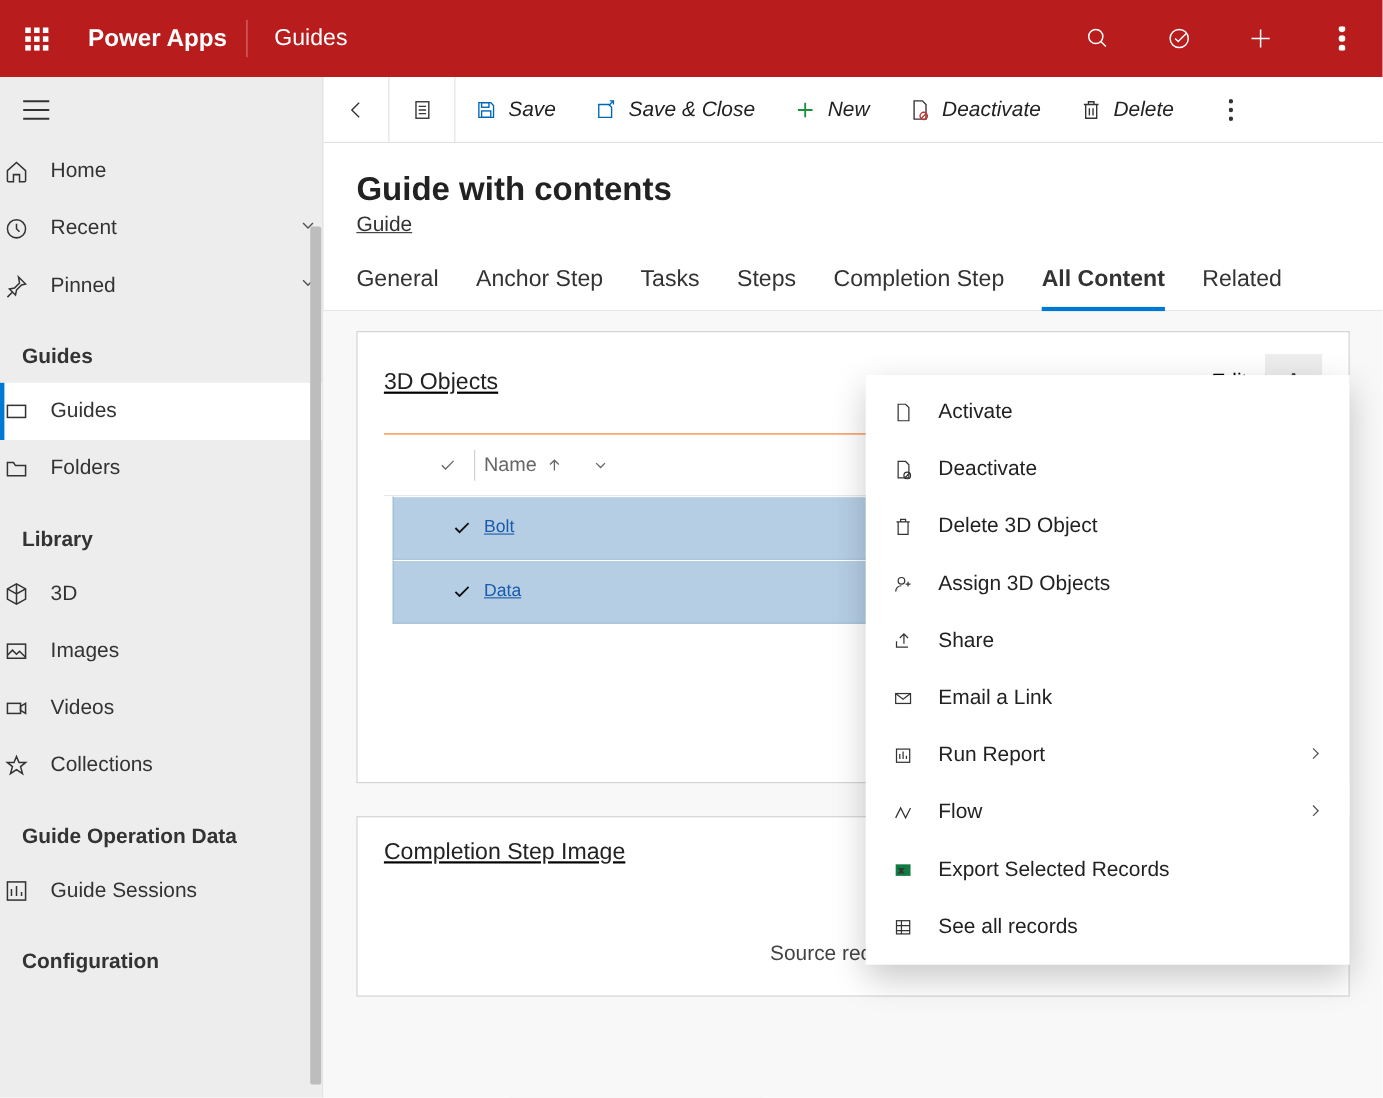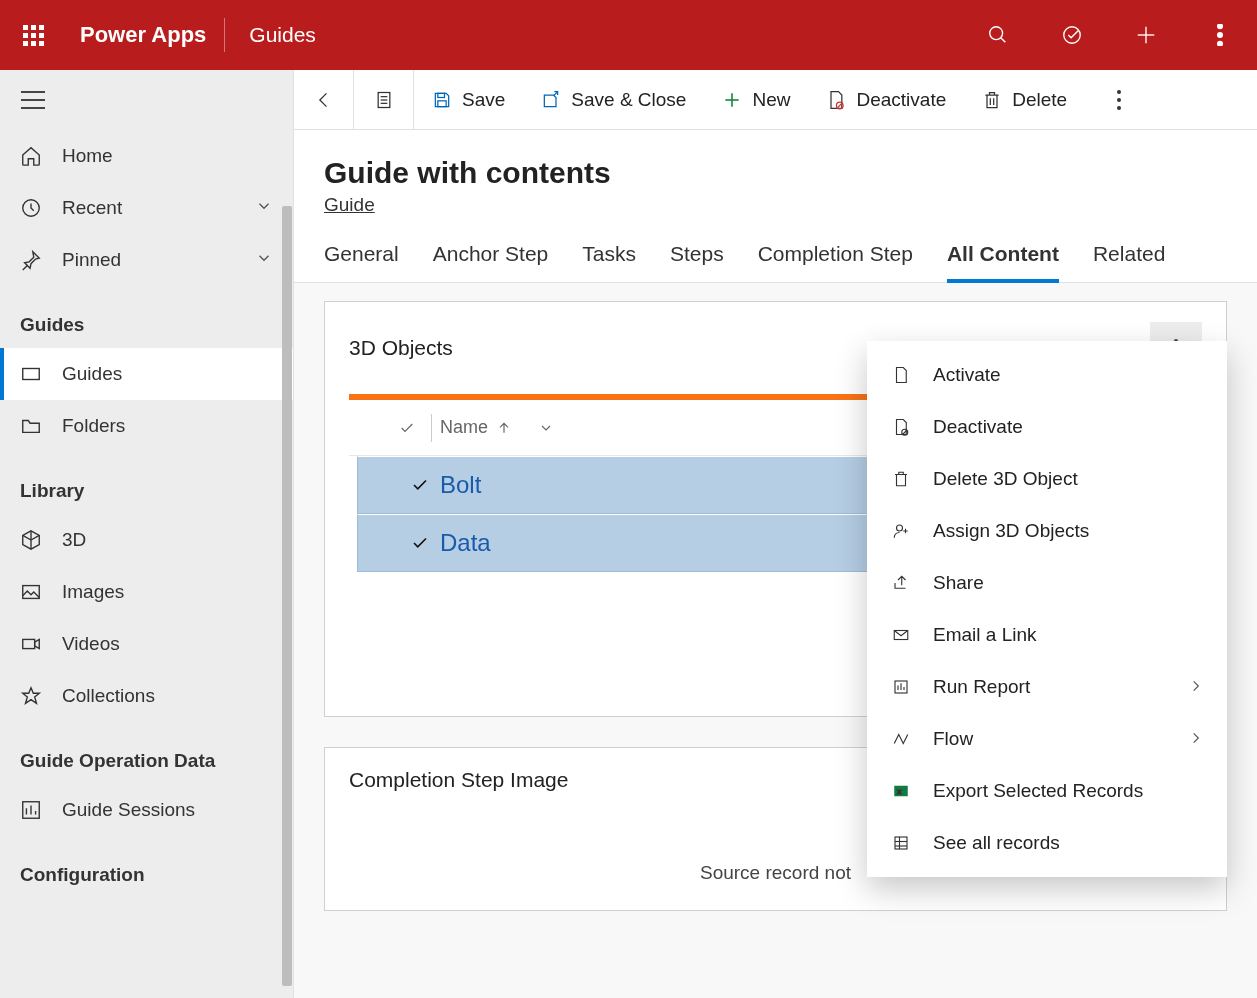--- a/index.html
+++ b/index.html
@@ -18,82 +18,82 @@
   .topbar-icon svg { width: 22px; height: 22px; stroke: #fff; fill: none; stroke-width: 1.5; }
 
   
   .body-wrap { display: flex; height: 928px; }
 
   
   .sidenav { width: 294px; background: #ededed; position: relative; border-right: 1px solid #e1e1e1; }
   .hamburger { width: 66px; height: 60px; display: flex; align-items: center; justify-content: center; cursor: pointer; }
   .hamburger svg { width: 24px; height: 18px; stroke: #333; stroke-width: 1.8; }
   .nav-scroll { overflow-y: auto; height: 868px; }
-  .nav-item { display: flex; align-items: center; height: 52px; padding: 0 20px; font-size: 19px; color: #333; cursor: pointer; position: relative; }
+  .nav-item { display: flex; align-items: center; height: 52px; padding: 0 4px; font-size: 19px; color: #333; cursor: pointer; position: relative; }
   .nav-item.selected { background: #fff; }
   .nav-item.selected::before { content: ""; position: absolute; left: 0; top: 0; bottom: 0; width: 4px; background: #0078d4; }
   .nav-icon { width: 42px; display: flex; align-items: center; justify-content: flex-start; }
   .nav-icon svg { width: 22px; height: 22px; stroke: #333; fill: none; stroke-width: 1.5; }
   .nav-chevron { margin-left: auto; }
   .nav-chevron svg { width: 18px; height: 18px; stroke: #555; fill: none; stroke-width: 1.8; }
   .nav-section { font-size: 19px; font-weight: 600; color: #333; padding: 28px 20px 12px 20px; }
   .scroll-thumb { position: absolute; right: 1px; top: 136px; width: 10px; height: 780px; background: #bdbdbd; border-radius: 2px; }
 
   
   .main { flex: 1; display: flex; flex-direction: column; background: #fff; }
 
   
   .cmdbar { height: 60px; border-bottom: 1px solid #e1e1e1; display: flex; align-items: center; }
   .cmd-back { width: 60px; height: 60px; display: flex; align-items: center; justify-content: center; border-right: 1px solid #e1e1e1; cursor: pointer; }
   .cmd-relbtn { width: 60px; height: 60px; display: flex; align-items: center; justify-content: center; border-right: 1px solid #e1e1e1; cursor: pointer; }
   .cmd-back svg, .cmd-relbtn svg { width: 20px; height: 20px; stroke: #333; fill: none; stroke-width: 1.5; }
-  .cmd-btn { display: flex; align-items: center; height: 60px; padding: 0 18px; font-size: 19px; color: #222; cursor: pointer; gap: 10px; }
+  .cmd-btn { display: flex; align-items: center; height: 60px; padding: 0 18px; font-size: 19px; color: #222; cursor: pointer; gap: 10px; font-style: italic; }
   .cmd-btn svg { width: 20px; height: 20px; stroke: #333; fill: none; stroke-width: 1.5; }
   .cmd-more { margin-left: 10px; width: 48px; display: flex; align-items: center; justify-content: center; cursor: pointer; height:60px; }
   .cmd-more svg { width: 4px; height: 20px; fill: #333; }
 
   
   .record-header { padding: 26px 30px 0 30px; }
   .record-title { font-size: 30px; font-weight: 600; color: #222; }
   .record-subtitle { font-size: 19px; color: #333; margin-top: 4px; text-decoration: underline; }
 
   
   .tabs { display: flex; gap: 34px; padding: 26px 18px 0 30px; border-bottom: 1px solid #e1e1e1; }
   .tab { font-size: 21px; color: #333; padding-bottom: 16px; cursor: pointer; position: relative; }
   .tab.active { font-weight: 600; }
   .tab.active::after { content: ""; position: absolute; left: 0; right: 0; bottom: -1px; height: 4px; background: #0078d4; }
 
   
   .content { flex: 1; background: #f8f8f8; padding: 18px 30px; position: relative; }
 
   .section { background: #fff; border: 1px solid #d0d0d0; margin-bottom: 30px; }
-  .section-hdr { display: flex; align-items: center; padding: 20px 24px; }
+  .section-hdr { display: flex; align-items: center; padding: 20px 24px; text-decoration: underline; }
   .section-title { font-size: 21px; color: #222; }
   .section-edit { margin-left: auto; display: flex; align-items: center; gap: 10px; font-size: 19px; cursor: pointer; padding-right:6px;}
   .section-edit svg { width: 20px; height: 20px; stroke: #333; fill: none; stroke-width: 1.5; }
   .section-more { width: 52px; height: 52px; background: #ededed; display: flex; align-items: center; justify-content: center; margin-left: 10px; cursor: pointer; }
   .section-more svg { width: 4px; height: 18px; fill: #444; }
 
-  .grid { border-top: 6px solid #f97316; margin: 0 24px; text-align: center; }
+  .grid { border-top: 1px solid #f97316; margin: 0 24px; text-align: center; }
   .grid-head { display: flex; align-items: center; height: 56px; border-bottom: 1px solid #e8e8e8; color: #666; font-size: 18px; gap: 0; padding-left:42px; }
   .grid-head .checkcol { width: 32px; display:flex; justify-content:center;}
   .grid-head .divider-v { width:1px; height:28px; background:#ccc; margin:0 8px; }
   .grid-head .namecol { display: flex; align-items: center; gap: 8px; }
   .grid-head svg { width: 16px; height: 16px; stroke: #666; fill: none; stroke-width: 1.8; }
   .grid-row { display: flex; align-items: center; height: 58px; background: #b5cee4; border: 1px solid #9fbcd6; border-top: 1px solid #fff; padding-left:42px; margin-left:8px; }
   .grid-row .checkcol { width: 40px; display:flex; justify-content:center;}
   .grid-row .checkcol svg { width: 18px; height: 18px; stroke: #111; fill: none; stroke-width: 2.2; }
-  .grid-row .name { color: #1a5aaa; font-size: 24px; }
+  .grid-row .name { color: #1a5aaa; font-size: 16px; text-decoration: underline; }
   .grid-body { min-height: 260px; }
 
   .section2-body { padding: 0 24px 26px 24px; text-align:center; color:#444; font-size:19px;}
   .section2-body .msg { padding: 50px 0 0 0; }
 
   
-  .menu { position: absolute; top: 58px; right: 30px; width: 360px; background: #fff; box-shadow: 0 12px 30px rgba(0,0,0,0.22); padding: 8px 0; z-index: 50; }
+  .menu { position: absolute; top: 58px; right: 30px; width: 440px; background: #fff; box-shadow: 0 12px 30px rgba(0,0,0,0.22); padding: 8px 0; z-index: 50; }
   .menu-item { display: flex; align-items: center; height: 52px; padding: 0 24px; font-size: 19px; color: #222; cursor: pointer; gap: 22px; }
   .menu-item .mi-icon { width: 20px; display:flex; justify-content:center; }
   .menu-item .mi-icon svg { width: 18px; height: 18px; stroke: #333; fill: none; stroke-width: 1.5; }
   .menu-item .mi-chevron { margin-left: auto; }
   .menu-item .mi-chevron svg { width: 14px; height: 14px; stroke: #555; fill: none; stroke-width: 2; }
 </style>
 </head>
 <body>
 
 <div class="topbar">

